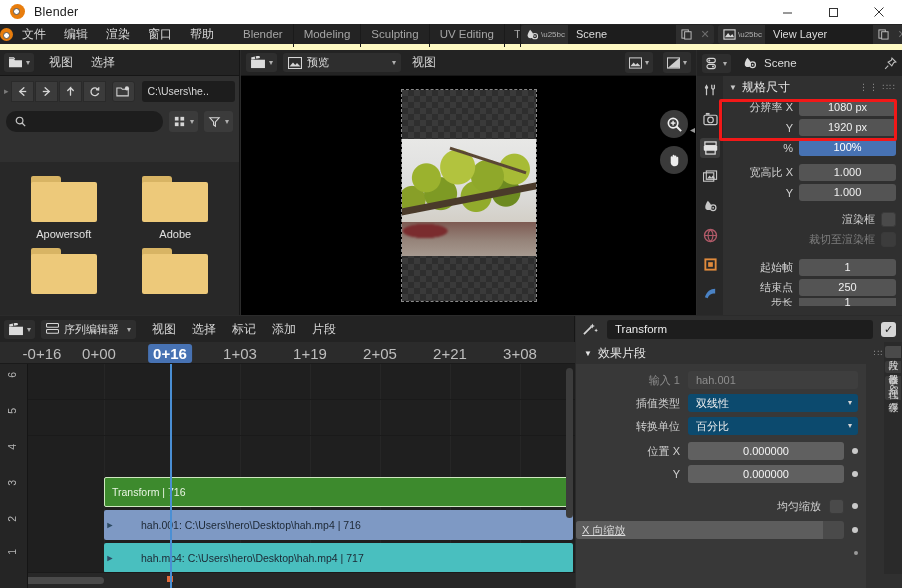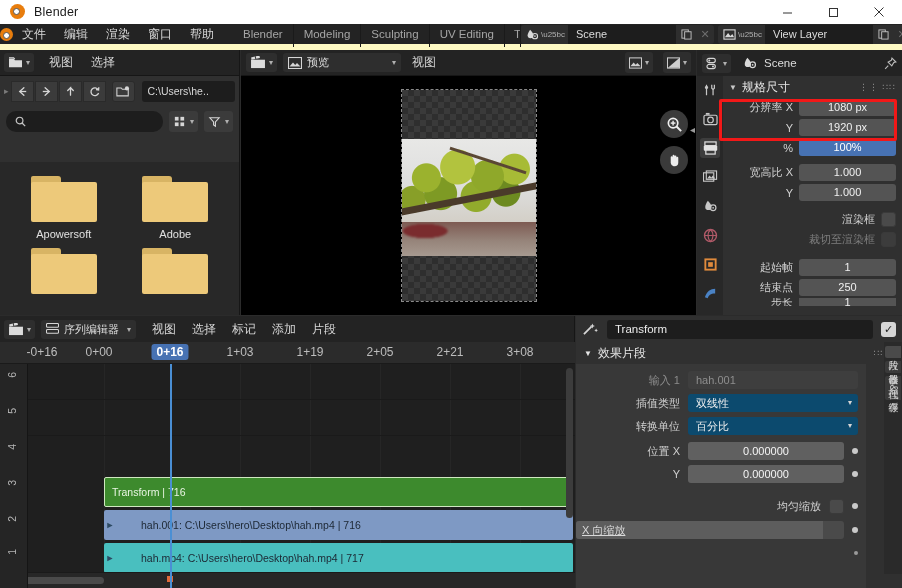--- a/index.html
+++ b/index.html
@@ -164,21 +164,21 @@
 
   
   .seq { position:absolute; left:0; top:266px; width:575px; height:272px; background:#282828;
          border-right:1px solid #161616;}
   .seq-header { height:26px; background:#232323; display:flex; align-items:center; padding:0 4px;}
   .seq-mode { display:flex; align-items:center; background:#2e2e2e; height:19px; border-radius:3px;
               padding:0 5px; margin-right:8px;font-family:Liberation Serif, serif;}
   .seq-mode .lbl { font-size:11px; color:#dcdcdc; margin:0 6px 0 5px;}
   .seq-ruler { position:absolute; left:0; top:26px; width:575px; height:22px; background:#2b2b2b;
                border-bottom:1px solid #1a1a1a;}
-  .tick { position:absolute; top:3px; font-size:12px; color:#bdbdbd; transform:translateX(-50%);
+  .tick { position:absolute; top:3px; font-size:15px; color:#bdbdbd; transform:translateX(-50%);
           white-space:nowrap;}
   .tick.cur { background:#4772b3; color:#fff; padding:1px 5px; border-radius:3px; top:2px;
               font-weight:bold; }
   .seq-canvas { position:absolute; left:0; top:48px; width:575px; height:224px; background:#1f1f1f;
                 overflow:hidden;}
   .chan-col { position:absolute; left:0; top:0; width:28px; height:100%; background:#252525;
               border-right:1px solid #151515; z-index:3;}
   .chan-num { position:absolute; left:6px; font-size:10.5px; color:#b5b5b5;
               writing-mode:vertical-rl; transform:rotate(180deg); }
   .seq-grid-line { position:absolute; top:0; bottom:0; width:1px; background:#262626;}

